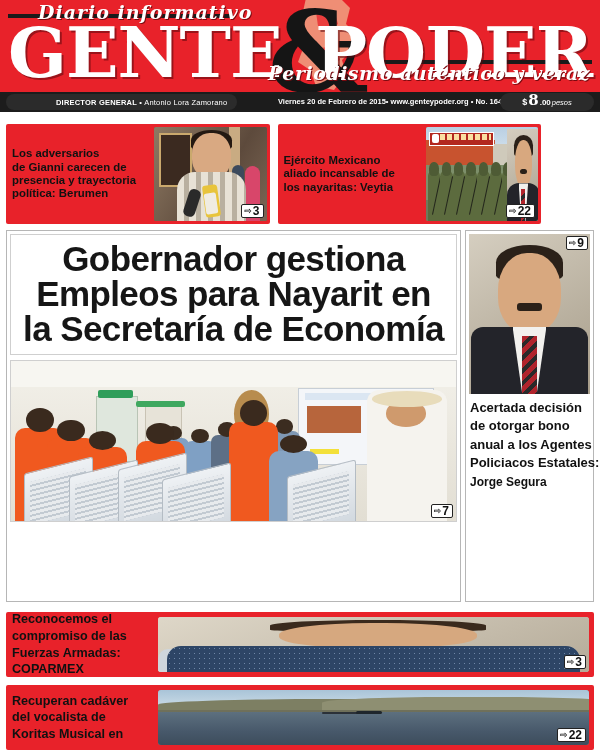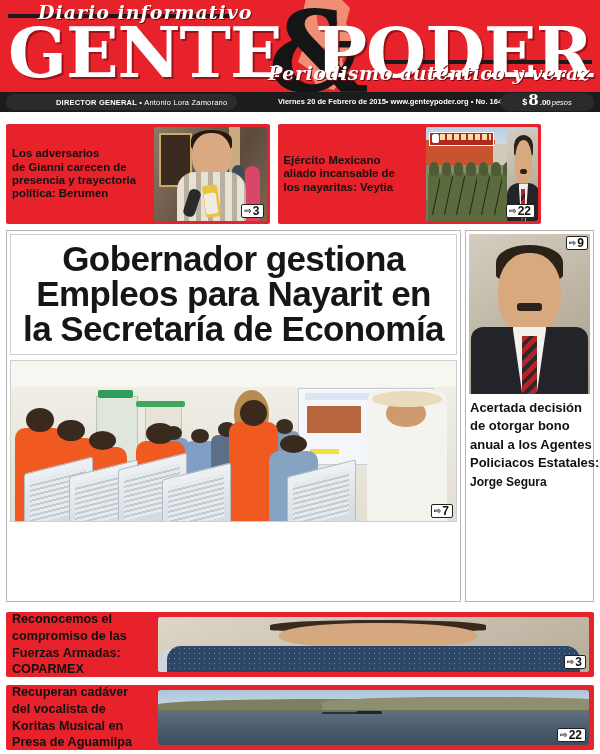--- a/index.html
+++ b/index.html
@@ -427,21 +427,20 @@
           <span class="num">3</span>
         </div>
       </div>
     </div>
 
     <div class="bs-card">
       <div class="hl-text">
         <span>Recuperan cadáver</span>
         <span>del vocalista de</span>
         <span>Koritas Musical en</span>
-        <span>Presa de Aguamilpa</span>
       </div>
       <div class="photo p-lake">
         <div class="ph-inner">
           <div class="sk"></div>
             <div class="hill"></div>
             <div class="hill2"></div>
           <div class="shore"></div>
             <div class="water"></div>
           <div class="boat"></div>
             <div class="boat2"></div>

